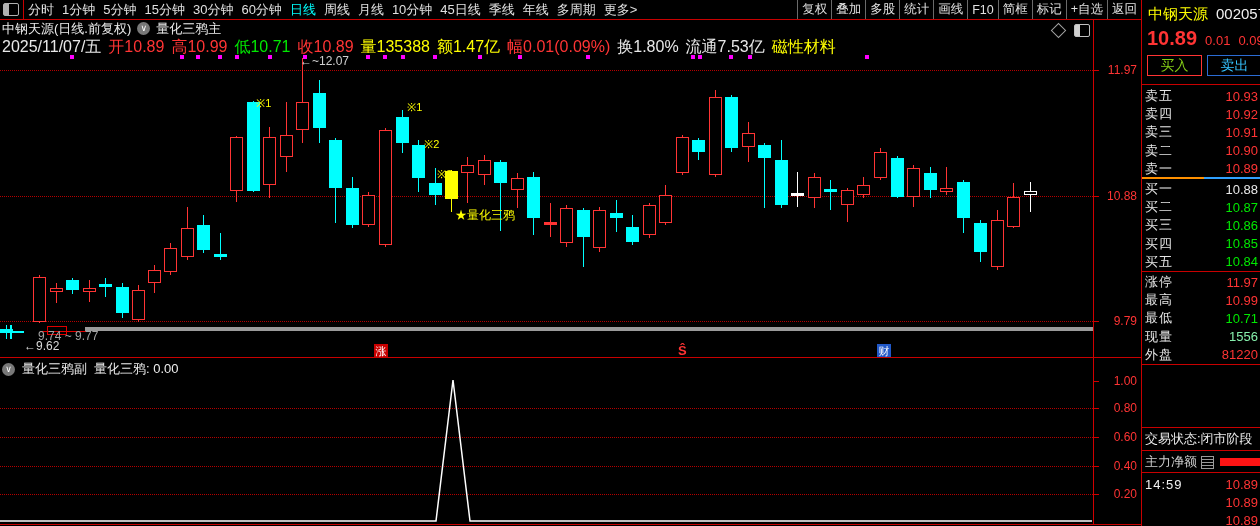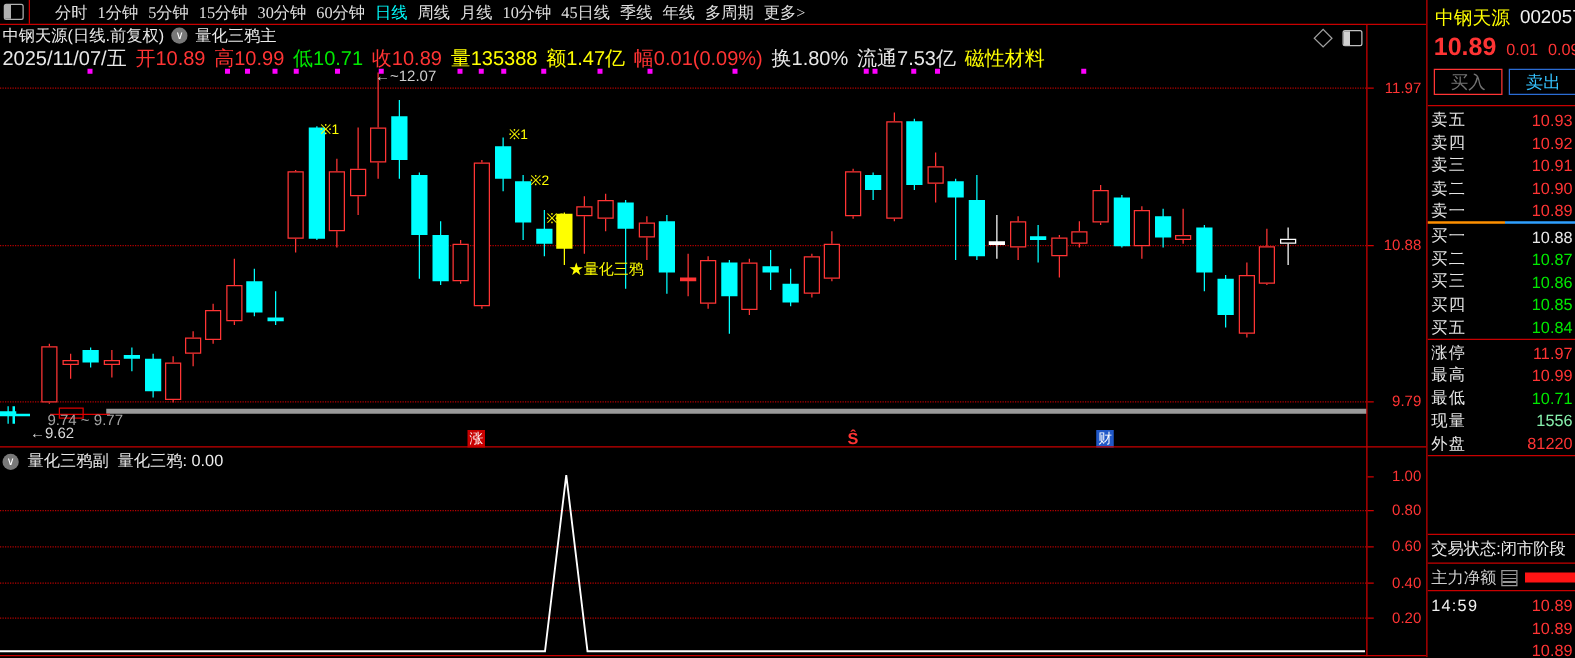--- a/index.html
+++ b/index.html
@@ -4,21 +4,21 @@
 <style>
   html,body{margin:0;padding:0;background:#000;}
   #app{position:relative;width:1260px;height:526px;background:#000;overflow:hidden;
        font-family:"Liberation Sans",sans-serif;color:#ddd;}
   
   #menubar{position:absolute;left:0;top:0;width:1141px;height:19px;border-bottom:1px solid #c80000;
            display:flex;align-items:center;font-size:13px;color:#e0e0e0;white-space:nowrap;background:#000;}
   .win-icon{width:14px;height:11px;border:1px solid #b0b0b0;border-radius:2px;margin-left:3px;flex:none;
             background:linear-gradient(to right,#b0b0b0 0 5px,transparent 5px);}
   .menu-vsep{width:1px;height:19px;background:#c80000;margin-left:4px;flex:none;}
-  #menu-periods{display:flex;gap:8px;margin-left:20px;font-family:Liberation Serif, serif;}
+  #menu-periods{display:flex;gap:8px;margin-left:4px;}
   .mi{cursor:default;}
   .mi.active{color:#00ffff;}
   #menu-tools{margin-left:auto;display:flex;height:100%;align-items:center;}
   #menu-tools span{padding:0 4px;border-left:1px solid #6a6a6a;font-size:12.5px;height:100%;display:flex;align-items:center;}
   
   #title-row{position:absolute;left:0;top:20px;width:1050px;height:17px;display:flex;align-items:center;
              font-size:13px;color:#ececec;gap:6px;padding-left:2px;white-space:nowrap;}
   .circ{width:13px;height:13px;border-radius:50%;background:#787878;color:#fff;font-size:9px;line-height:13px;
         text-align:center;flex:none;}
   #title-icons{position:absolute;top:24px;left:1053px;display:flex;gap:10px;align-items:center;}
@@ -59,21 +59,21 @@
            background:#000;font-size:13px;overflow:hidden;}
   .sb-abs{position:absolute;left:0;width:119px;}
   #sb-name{top:5px;display:flex;gap:8px;padding-left:6px;font-size:15px;white-space:nowrap;}
   #sb-name .nm{color:#ffff00;}
   #sb-name .cd{color:#f0f0f0;}
   #sb-price{top:27px;display:flex;align-items:baseline;gap:8px;padding-left:5px;white-space:nowrap;}
   #sb-price .big{font-size:20px;font-weight:bold;color:#ff3434;}
   #sb-price .sm{font-size:13px;color:#ff3434;}
   #sb-btns{top:55px;display:flex;gap:5px;padding-left:5px;}
   .sbbtn{width:55px;height:21px;border:1px solid;background:#000;font-size:14px;line-height:19px;text-align:center;box-sizing:border-box;}
-  #btn-buy{border-color:#ff3434;color:#737373;}
+  #btn-buy{border-color:#ff3434;color:#84cc16;}
   #btn-sell{border-color:#2b6cd4;color:#35c3ff;}
   .sbhr{position:absolute;left:0;width:119px;height:1px;background:#c80000;}
   .askbid-div{position:absolute;left:0;top:177px;width:119px;height:2px;
               background:linear-gradient(to right,#ff9000 0 52%,#2fa0ff 52%);}
   .sbrow{display:flex;justify-content:space-between;align-items:center;height:18.2px;padding:0 3px;}
   .sbrow .lbl{color:#e5e5e5;letter-spacing:1px;}
   #sb-status{top:430px;padding-left:3px;color:#ececec;white-space:nowrap;overflow:hidden;width:119px;}
   #sb-mainnet{top:453px;display:flex;align-items:center;gap:4px;padding:0 3px;color:#cfcfcf;}
   .mn-icon{width:11px;height:11px;border:1px solid #999;flex:none;
            background:repeating-linear-gradient(to bottom,transparent 0 2px,#999 2px 3px);}
@@ -99,20 +99,32 @@
         <span class="mi">60分钟</span>
         <span class="mi active">日线</span>
         <span class="mi">周线</span>
         <span class="mi">月线</span>
         <span class="mi">10分钟</span>
         <span class="mi">45日线</span>
         <span class="mi">季线</span>
         <span class="mi">年线</span>
         <span class="mi">多周期</span>
         <span class="mi">更多&gt;</span>
+      </div>
+    <div id="menu-tools">
+        <span>复权</span>
+        <span>叠加</span>
+        <span>多股</span>
+        <span>统计</span>
+        <span>画线</span>
+        <span>F10</span>
+        <span>简框</span>
+        <span>标记</span>
+        <span>+自选</span>
+        <span>返回</span>
       </div>
   </div>
 
   <div id="title-row">
     <span>中钢天源(日线.前复权)</span>
     <span class="circ">∨</span>
     <span>量化三鸦主</span>
   </div>
   <div id="title-icons">
     <span class="diamond"></span>

